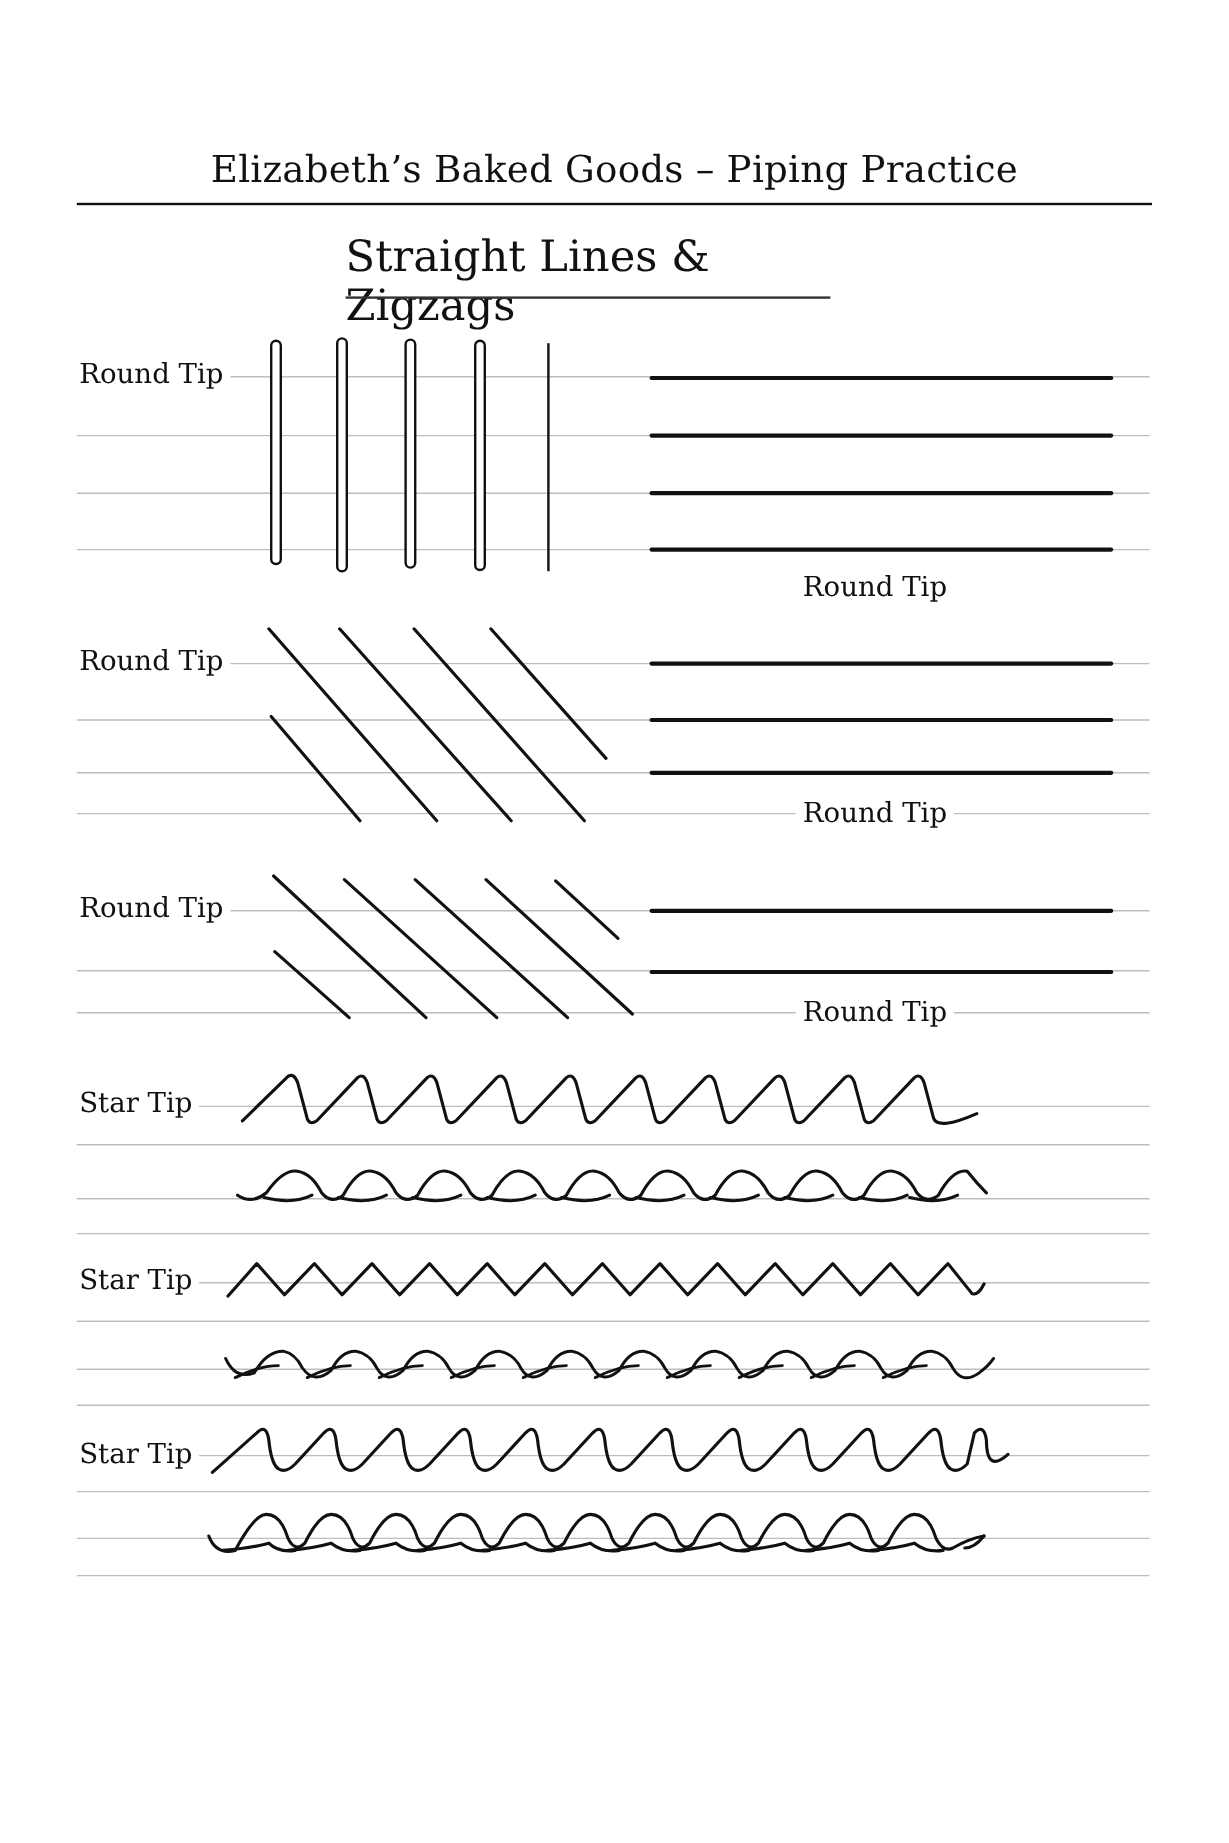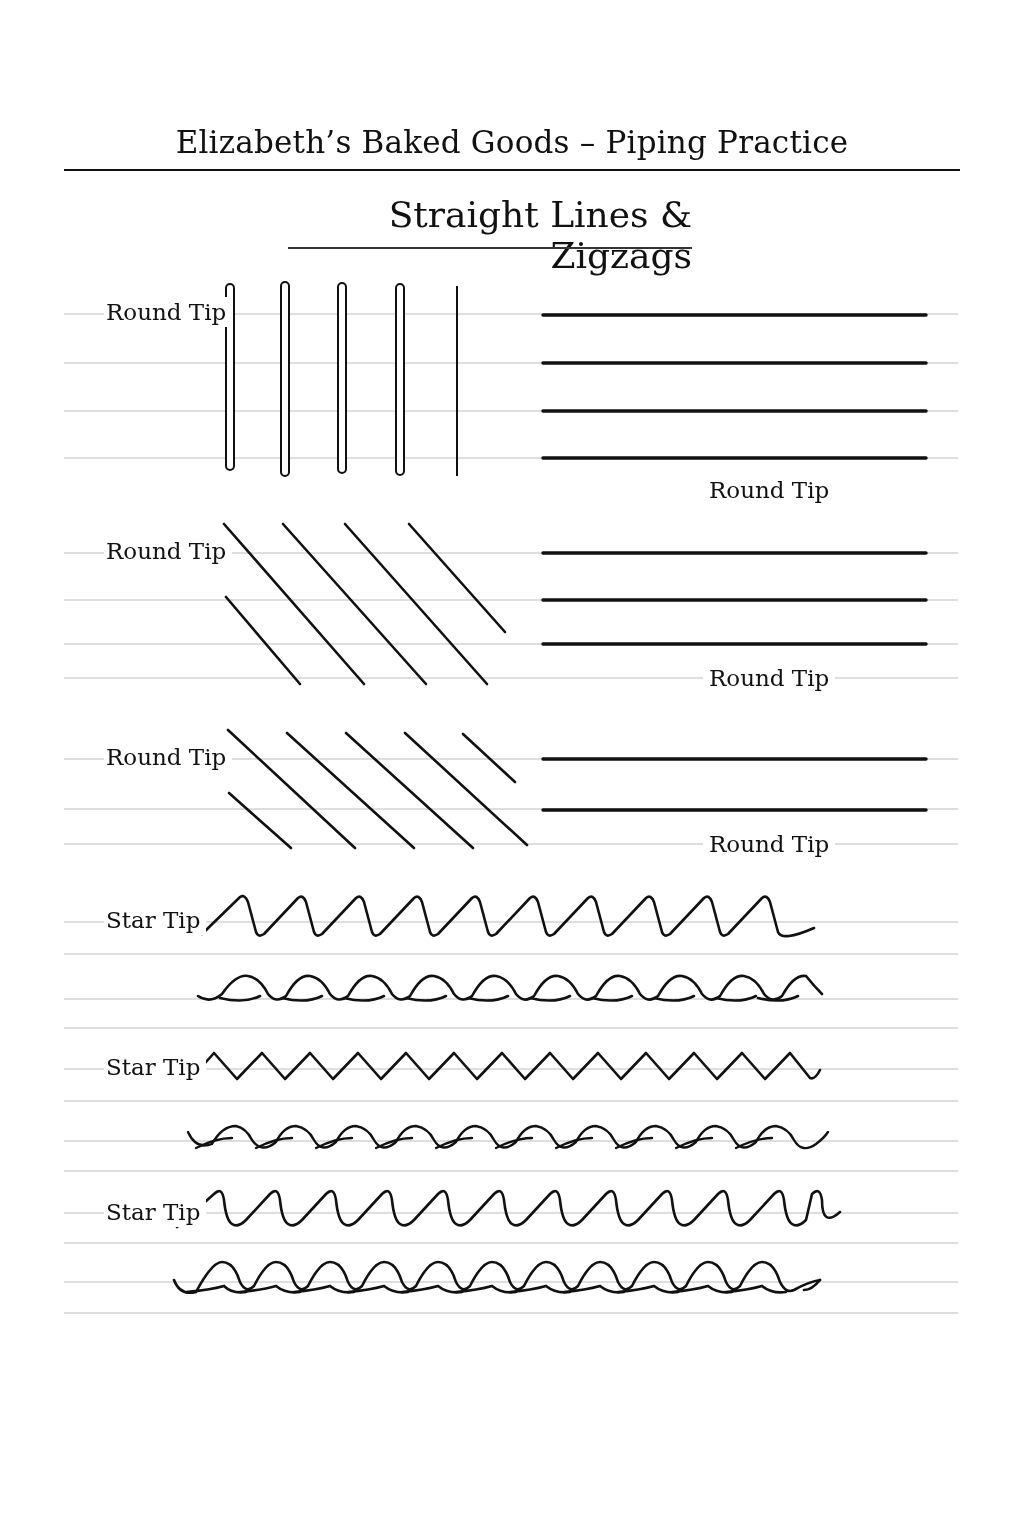--- a/index.html
+++ b/index.html
@@ -1,21 +1,21 @@
 <!DOCTYPE html>
 <html><head>
 <meta charset="utf-8">
 <style>
   html, body { margin:0; padding:0; background:#ffffff; }
   body { width:1024px; height:1536px; position:relative; overflow:hidden; font-family:"DejaVu Serif", serif; color:#111; }
   .page-title { position:absolute; left:0; width:1024px; top:112px; text-align:center; font-size:31px; letter-spacing:0.2px;margin-top:12px; }
   .header-rule { position:absolute; left:64px; width:896px; top:169px; height:2px; background:#111; }
-  .section-title { position:absolute; left:288px; width:404px; top:194px; text-align:right; font-size:36px; }
+  .section-title { position:absolute; left:288px; width:404px; top:194px; text-align:left; font-size:36px; }
   .section-rule { position:absolute; left:288px; width:404px; top:247px; height:1.5px; background:#333; }
-  .label { position:absolute; font-size:23px; background:#fff; padding:0 6px 0 2px; line-height:30px;margin-left:40px; }
+  .label { position:absolute; font-size:23px; background:#fff; padding:0 6px 0 2px; line-height:30px; }
   .label.center { padding:0 6px; }
   svg.art { position:absolute; left:0; top:0; }
 </style>
 </head>
 <body>
 
 <svg class="art" width="1024" height="1536" viewBox="0 0 1024 1536">
   <g stroke="#bdbdbd" stroke-width="1.2">
     <line x1="64" y1="314" x2="958" y2="314"></line>
     <line x1="64" y1="363" x2="958" y2="363"></line>

